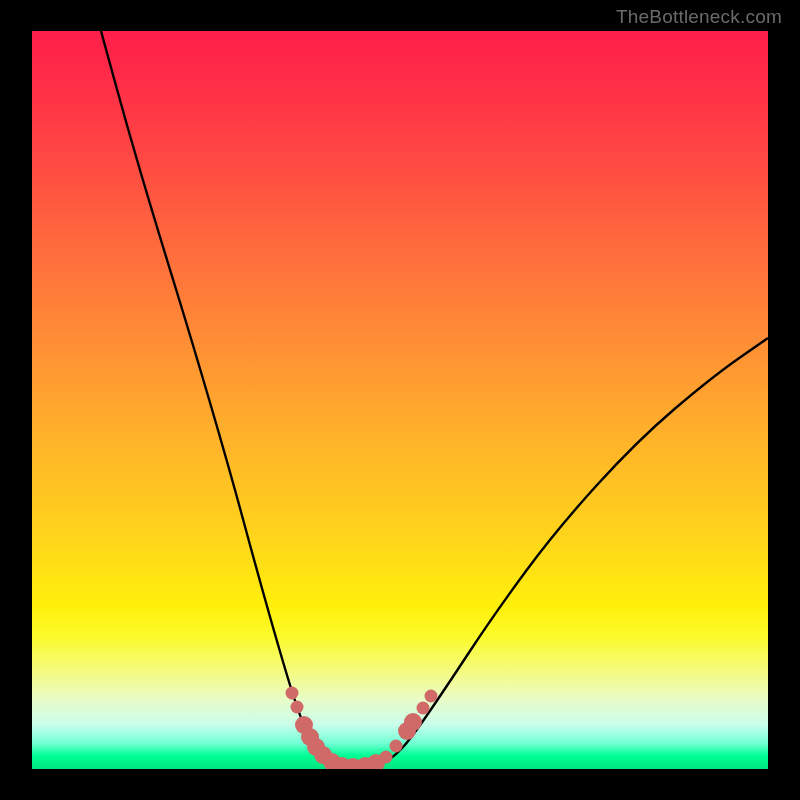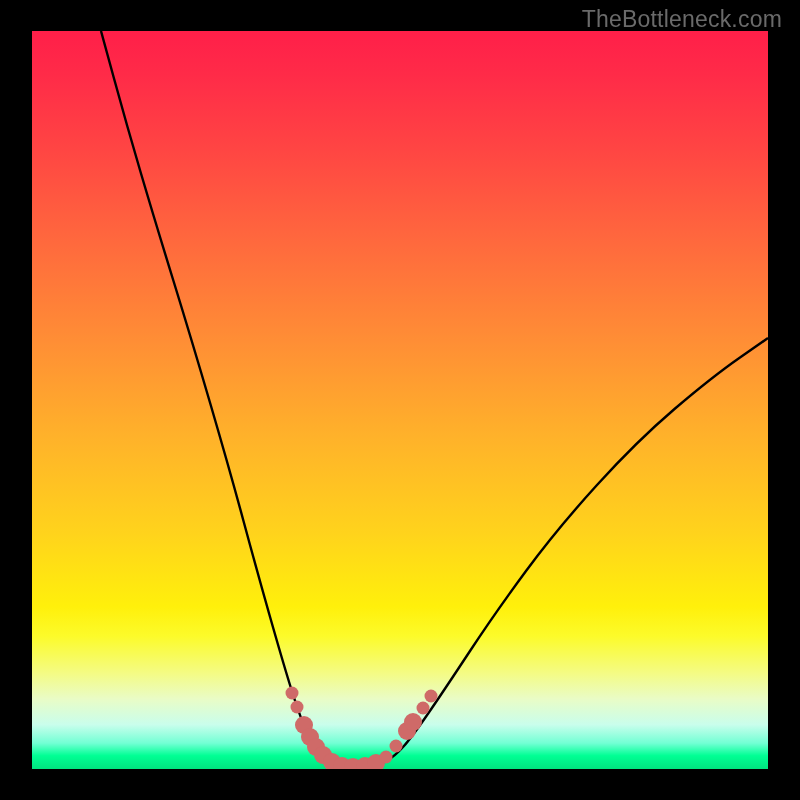--- a/index.html
+++ b/index.html
@@ -43,21 +43,21 @@
   }
   .svg-layer {
     position: absolute;
     inset: 0;
   }
   .watermark {
     position: absolute;
     top: 6px;
     right: 18px;
     color: #6a6a6a;
-    font-size: 23px;
+    font-size: 19px;
     letter-spacing: 0.2px;
     font-weight: 500;
   }
 </style>
 </head>
 <body>
 
 <div class="frame">
   <div class="gradient-bg"></div>
   <svg class="svg-layer" viewBox="0 0 736 738" preserveAspectRatio="none">

